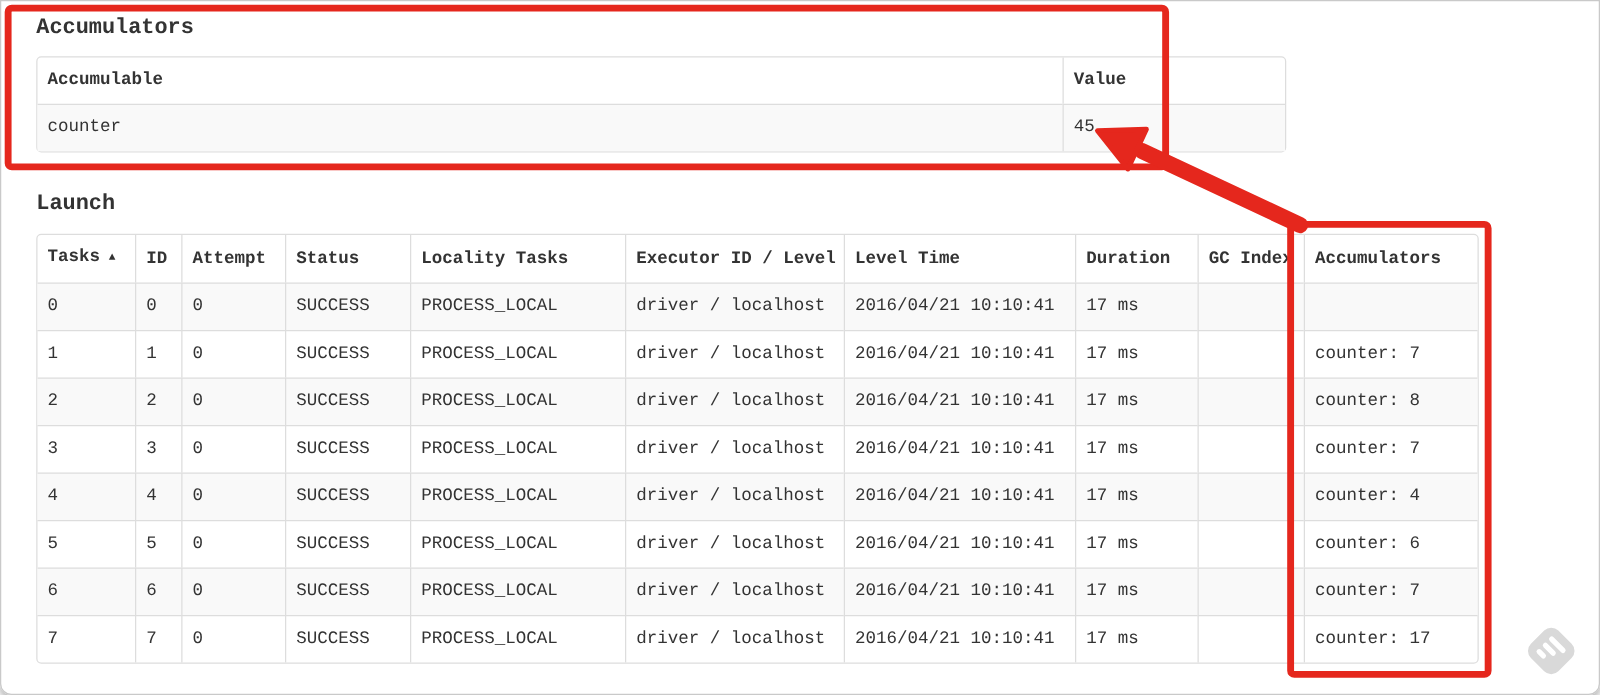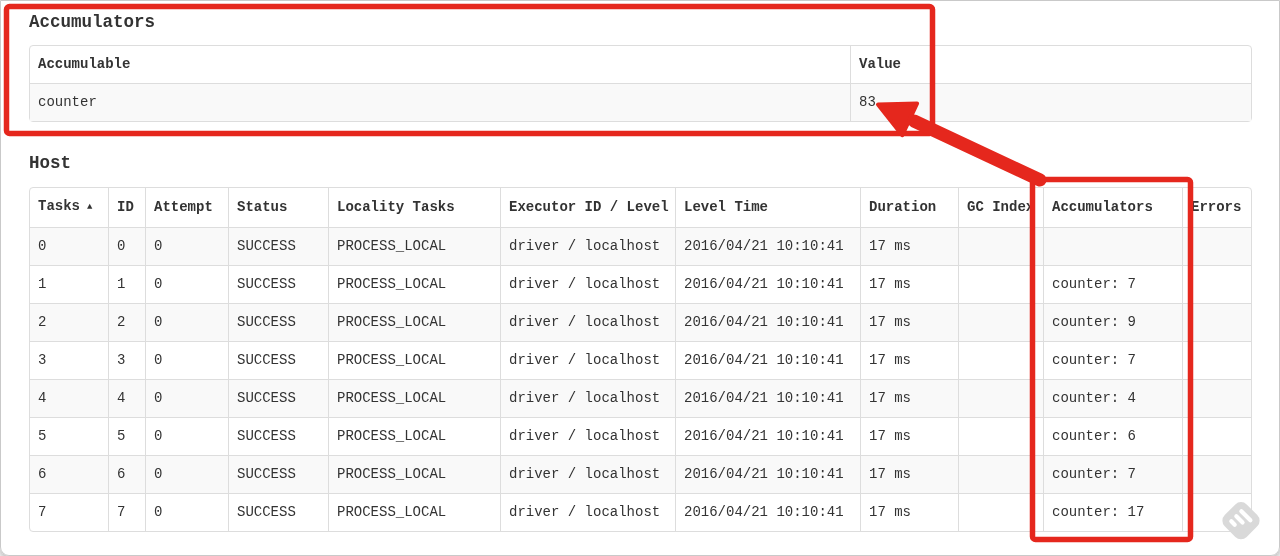--- a/index.html
+++ b/index.html
@@ -34,21 +34,21 @@
   #acc-heading { margin: 12px 0 13px; }
   #tasks-heading { margin: 31px 0 14px; }
 
   table {
     border-collapse: separate;
     border-spacing: 0;
     border: 1px solid #ddd;
     border-radius: 4px;
     background: #fff;
     table-layout: fixed;
-    width: 1223px;
+    width: 1000px;
     font-size: 14px;
   }
   th, td {
     border-left: 1px solid #ddd;
     border-top: 1px solid #ddd;
     padding: 10px 8px;
     line-height: 17px;
     text-align: left;
     overflow: hidden;
     white-space: nowrap;
@@ -104,26 +104,26 @@
       </colgroup>
     <thead>
       <tr>
         <th>Accumulable</th>
         <th>Value</th>
       </tr>
     </thead>
     <tbody>
       <tr>
         <td>counter</td>
-        <td>83</td>
+        <td>45</td>
       </tr>
     </tbody>
   </table>
 
-  <div class="section-heading" id="tasks-heading">Host</div>
+  <div class="section-heading" id="tasks-heading">Launch</div>
 
   <table>
     <colgroup>
       <col style="width:78px">
         <col style="width:37px">
         <col style="width:83px">
       <col style="width:100px">
         <col style="width:172px">
         <col style="width:175px">
       <col style="width:185px">
@@ -177,21 +177,21 @@
       <tr>
         <td>2</td>
         <td>2</td>
         <td>0</td>
         <td>SUCCESS</td>
         <td>PROCESS_LOCAL</td>
         <td>driver / localhost</td>
         <td>2016/04/21 10:10:41</td>
         <td>17 ms</td>
         <td></td>
-        <td>counter: 9</td>
+        <td>counter: 8</td>
         <td></td>
       </tr>
       <tr>
         <td>3</td>
         <td>3</td>
         <td>0</td>
         <td>SUCCESS</td>
         <td>PROCESS_LOCAL</td>
         <td>driver / localhost</td>
         <td>2016/04/21 10:10:41</td>

